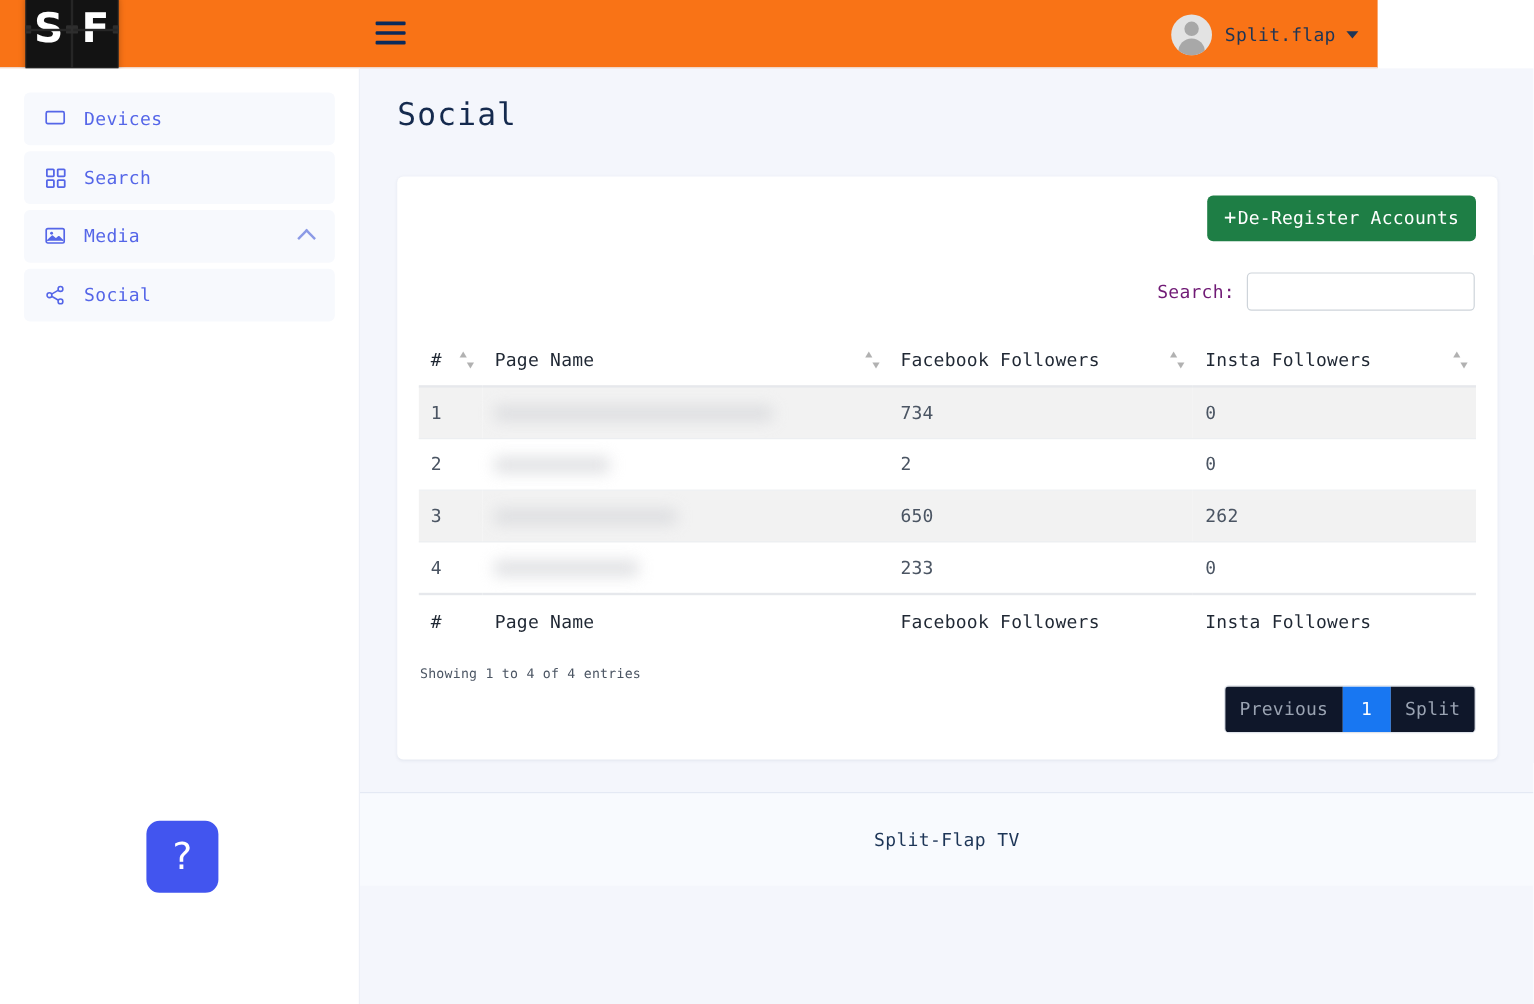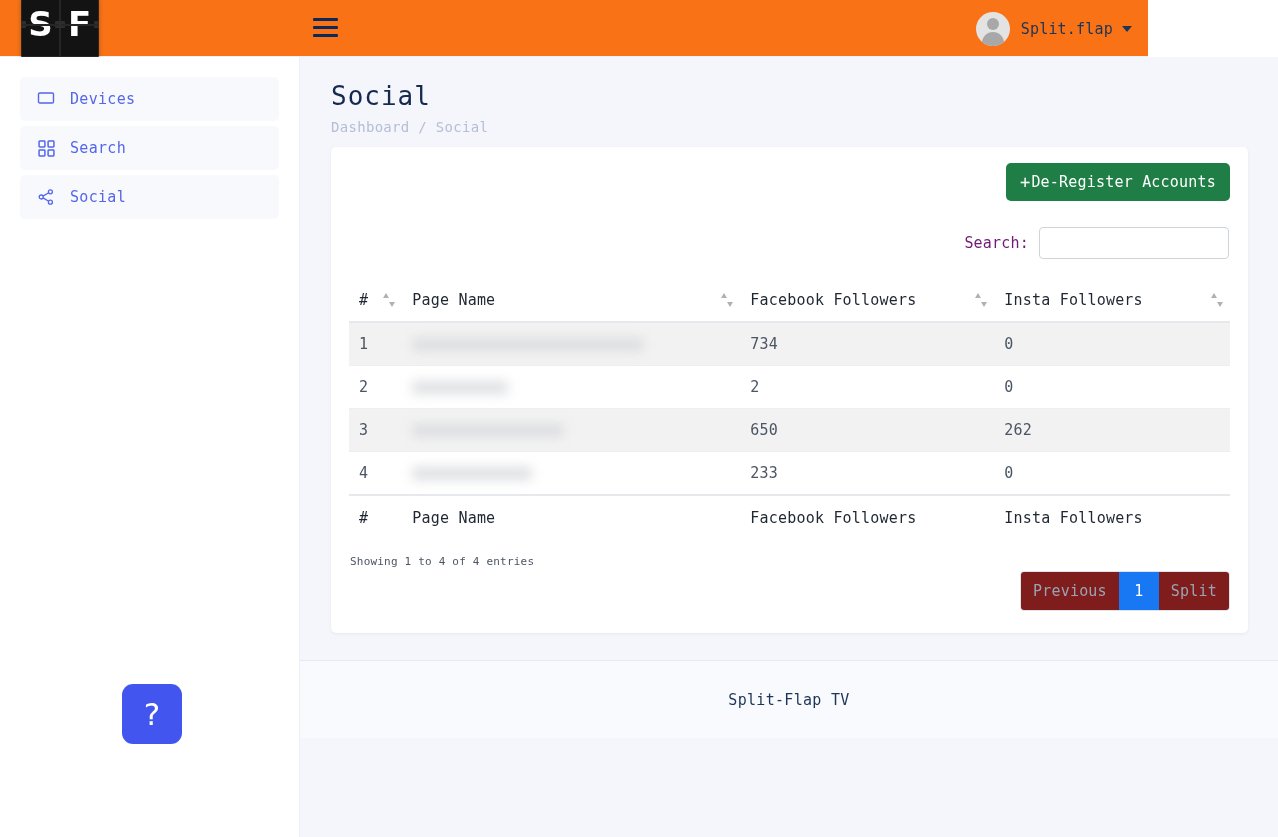--- a/index.html
+++ b/index.html
@@ -219,21 +219,21 @@
   .entries-info { font-size: 11px; color: #4b5563; letter-spacing: .2px; padding-left: 1px; }
   .pager {
     display: flex; border: 1px solid #dfe3ea; border-radius: 4px; overflow: hidden;
     margin-top: 16px;
   }
   .pager .pg {
     min-width: 40px; height: 38px;
     display: flex; align-items: center; justify-content: center;
     padding: 0 12px;
     font-size: 15px; color: #9aa3b2; cursor: pointer;
-    background: #7f1d1d; letter-spacing: .2px;
+    background: #0f172a; letter-spacing: .2px;
   }
   .pager .pg.num { color: #7d8798; }
   .pager .pg.active { background: #1877f2; color: #ffffff; }
 
   .site-footer {
     position: absolute; left: 0; top: 603px;
     width: 978px; height: 78px;
     background: #f8fafe;
     border-top: 1px solid #e4e9f4;
     display: flex; align-items: center; justify-content: center;
@@ -301,41 +301,51 @@
         <svg width="17" height="17" viewBox="0 0 16 16" fill="none" stroke="#5566e8" stroke-width="1.4">
           <rect x="1" y="1" width="5.5" height="5.5" rx="0.6"></rect>
           <rect x="9.5" y="1" width="5.5" height="5.5" rx="0.6"></rect>
           <rect x="1" y="9.5" width="5.5" height="5.5" rx="0.6"></rect>
           <rect x="9.5" y="9.5" width="5.5" height="5.5" rx="0.6"></rect>
         </svg>
       </span>
       <span class="nav-label">Search</span>
     </div>
 
+    <div class="nav-item">
+      <span class="nav-icon">
+        <svg width="18" height="18" viewBox="0 0 18 18" fill="none" stroke="#5566e8" stroke-width="1.4">
+          <rect x="1.5" y="2.5" width="15" height="12" rx="1.4"></rect>
+          <circle cx="6" cy="6.4" r="1.2" fill="#5566e8" stroke="none"></circle>
+          <path d="M2.4 12.6 L6.6 8.6 L9.6 11.3 L12 9.2 L15.6 12.6" fill="#5566e8" stroke="#5566e8" stroke-width="1.2" stroke-linejoin="round"></path>
+        </svg>
+      </span>
+      <span class="nav-label">Media</span>
+      <span class="chev"></span>
+    </div>
 
     <div class="nav-item">
       <span class="nav-icon">
         <svg width="18" height="18" viewBox="0 0 18 18" fill="none" stroke="#5566e8" stroke-width="1.3">
           <circle cx="13.4" cy="3.8" r="2"></circle>
           <circle cx="4.2" cy="9" r="2"></circle>
           <circle cx="13.4" cy="14.2" r="2"></circle>
           <path d="M11.7 4.8 L6 8.1"></path>
           <path d="M6 9.9 L11.7 13.2"></path>
         </svg>
       </span>
       <span class="nav-label">Social</span>
     </div>
 
   </nav>
 
   <div class="main">
 
     <div class="page-head">
       <div class="page-title">Social</div>
-      <div class="breadcrumb">Dashboard / Social</div>
     </div>
 
     <div class="card">
 
       <div class="card-toolbar">
         <button class="btn-green">
           <span class="plus">+</span>
           <span>De-Register Accounts</span>
         </button>
       </div>

